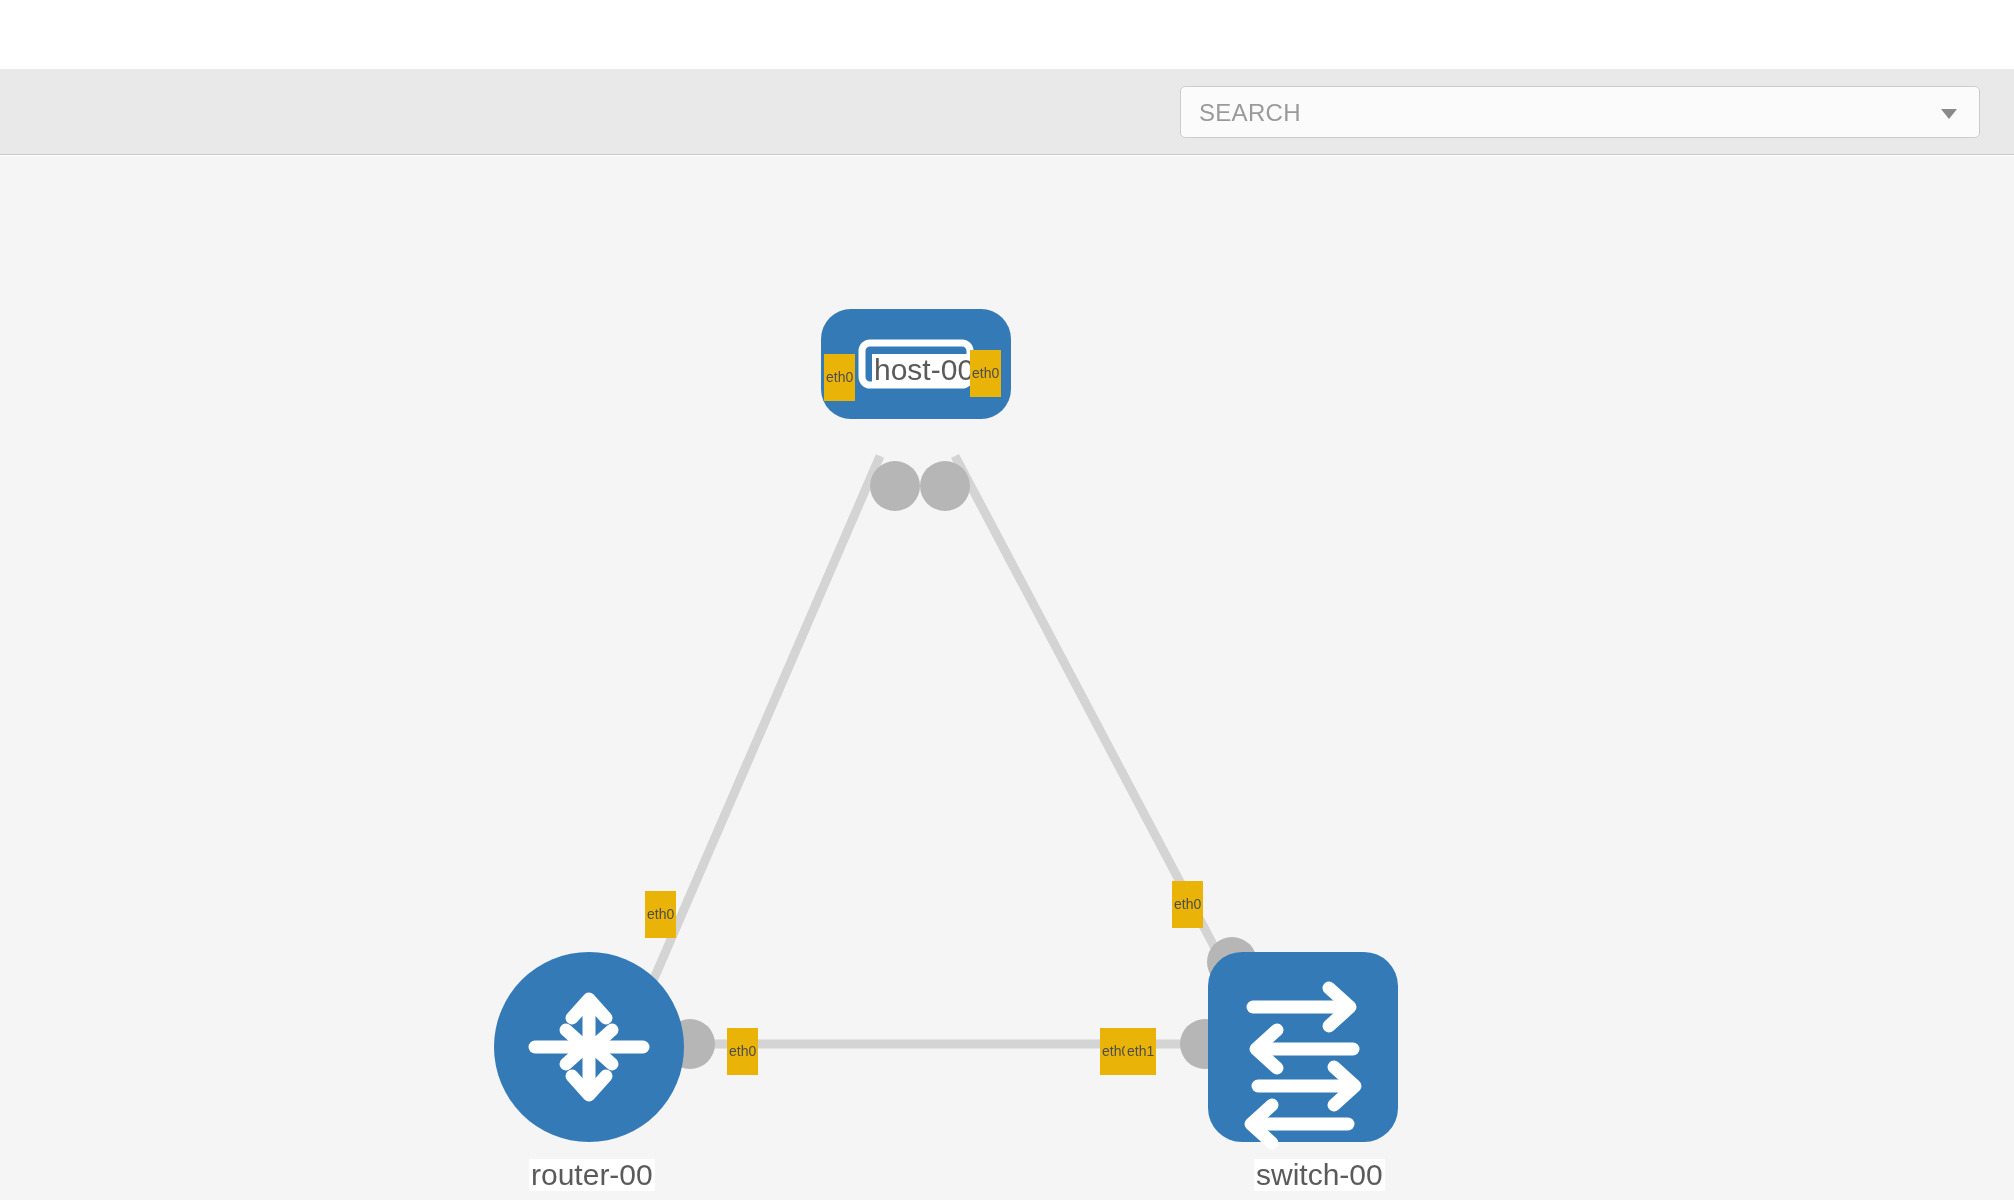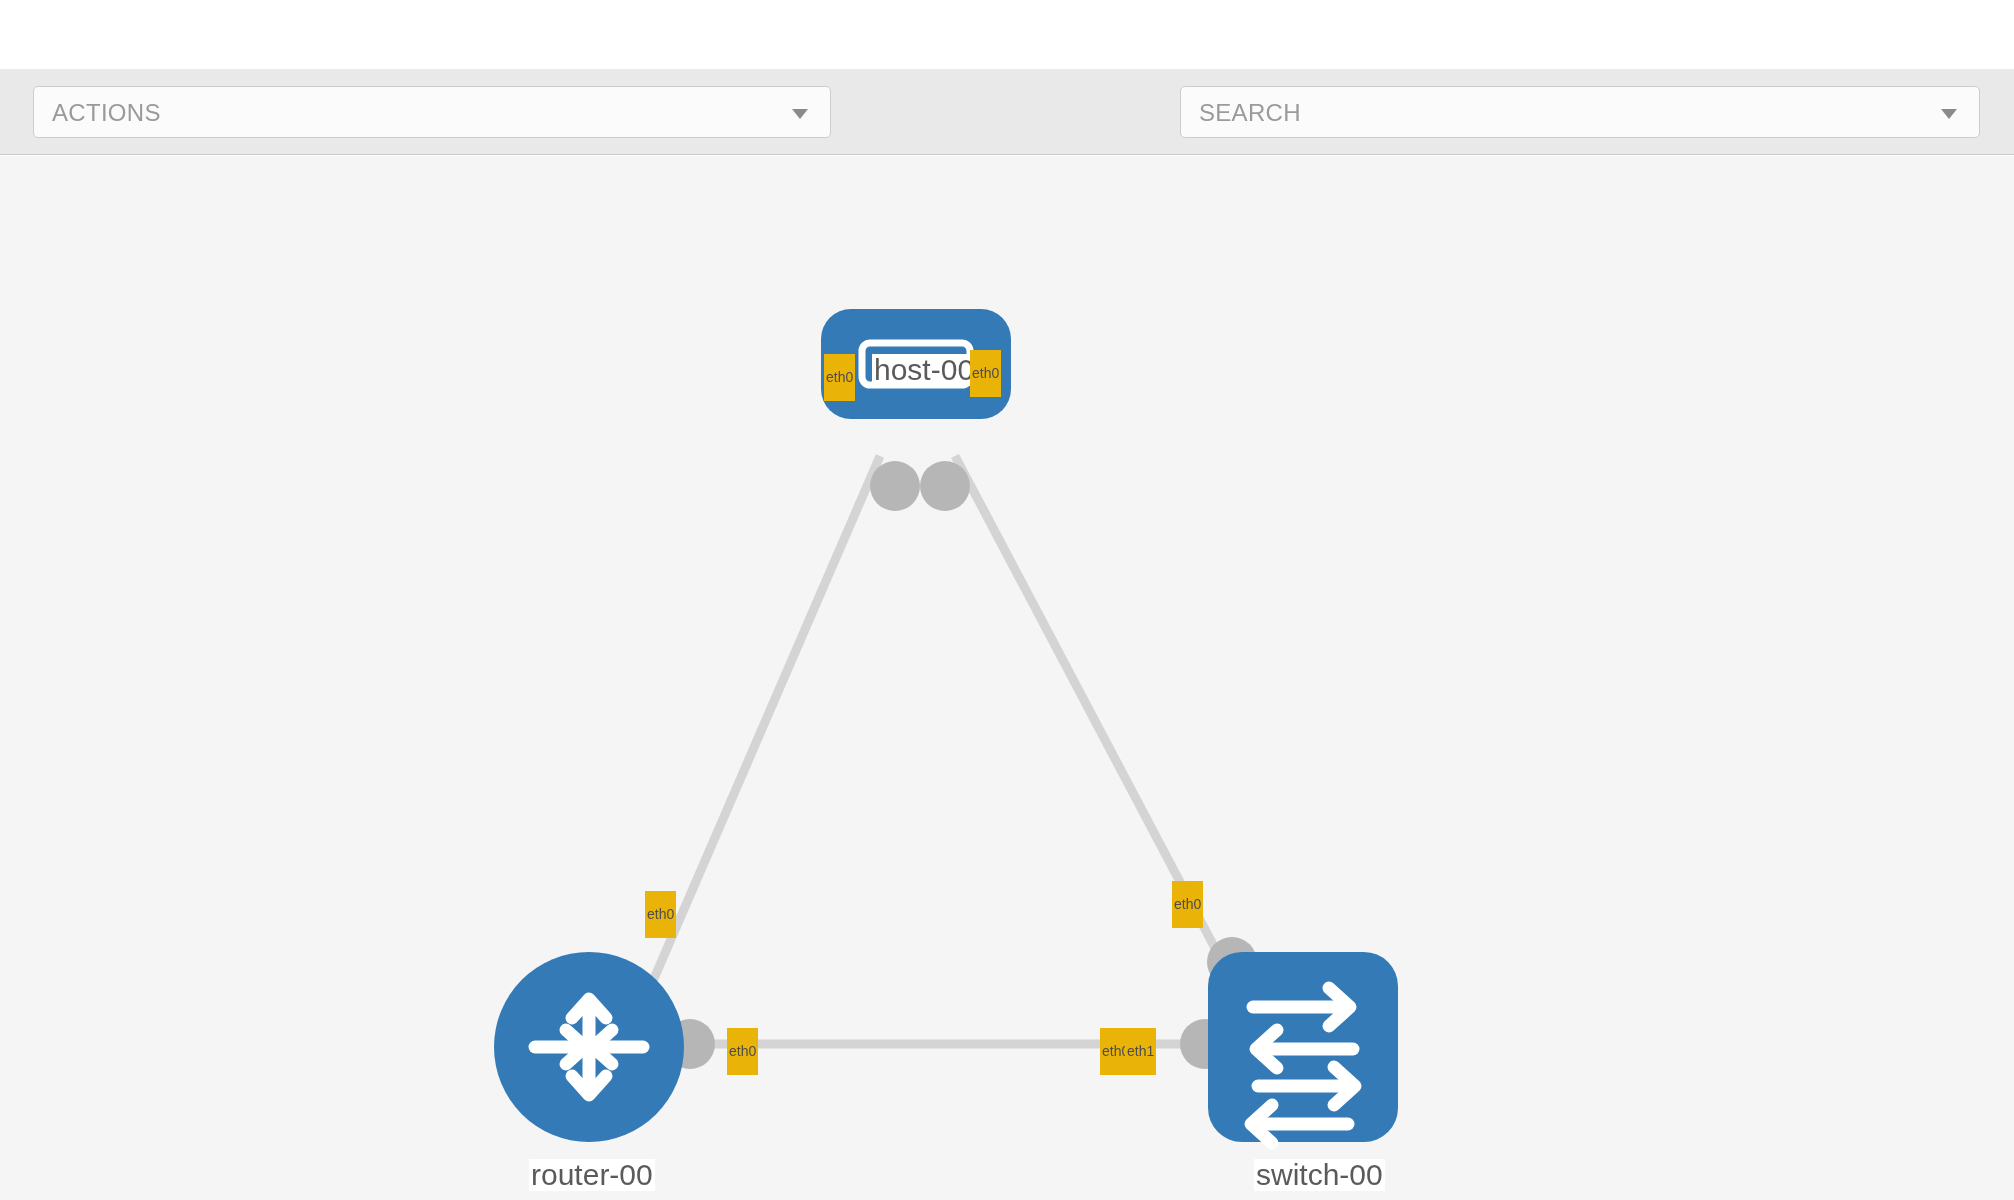--- a/index.html
+++ b/index.html
@@ -224,24 +224,20 @@
   }
 </style>
 </head>
 <body>
 
 <div id="app">
 
 
   <div class="toolbar">
 
-    <div class="actions-select">
-      <span class="label">ACTIONS</span>
-      <span class="caret"></span>
-    </div>
 
     <div class="tool-icon wrench">
       <svg width="44" height="44" viewBox="0 0 44 44" aria-hidden="true">
         <g fill="none" stroke="#7f8592" stroke-width="4.5" stroke-linecap="round" stroke-linejoin="round">
           <path d="M30.5 10.5 a9 9 0 1 0 3.2 7.8 L33 18"></path>
           <path d="M26.5 24.5 L12.5 34.5"></path>
         </g>
         <circle cx="11" cy="34.5" r="3.2" fill="#7f8592"></circle>
         <path d="M31.5 9.5 L26 15.5 L30 20 L36 14.5 Z" fill="#f2f2f2"></path>
       </svg>

